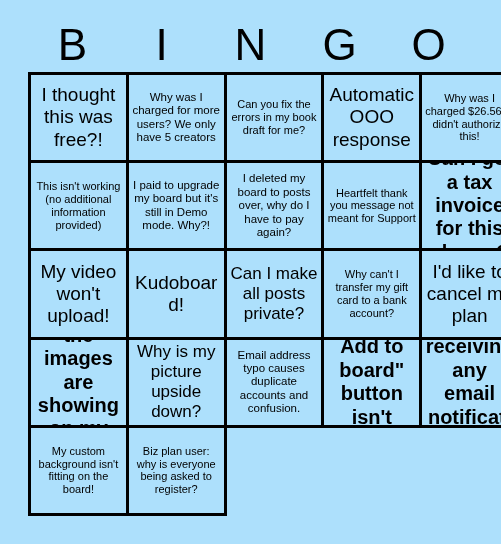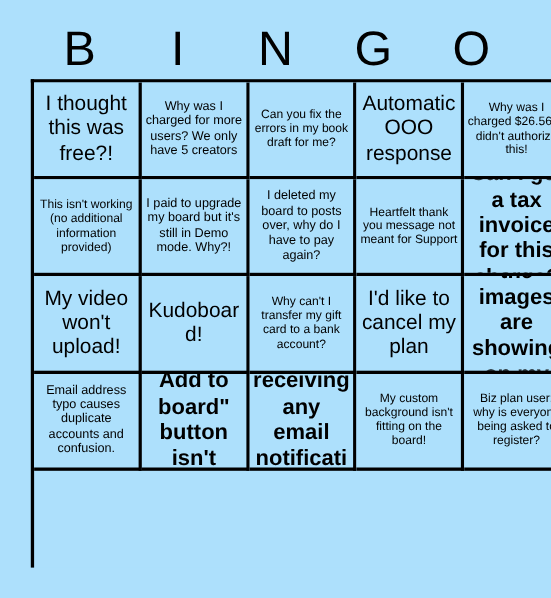--- a/index.html
+++ b/index.html
@@ -126,29 +126,35 @@
     <div class="cell fs-md">
         <span class="cell-text">Can I get a tax invoice for this charge?</span>
       </div>
 
     <div class="cell fs-xl">
         <span class="cell-text">My video won't upload!</span>
       </div>
     <div class="cell fs-xl">
         <span class="cell-text">Kudoboard!</span>
       </div>
+    <div class="cell fs-lg">
+        <span class="cell-text">Can I make all posts private?</span>
+      </div>
 
     <div class="cell fs-sm">
         <span class="cell-text">Why can't I transfer my gift card to a bank account?</span>
       </div>
     <div class="cell fs-xl">
         <span class="cell-text">I'd like to cancel my plan</span>
       </div>
     <div class="cell fs-md">
         <span class="cell-text">None of the images are showing on my board!</span>
+      </div>
+    <div class="cell fs-lg">
+        <span class="cell-text">Why is my picture upside down?</span>
       </div>
     <div class="cell fs-xs">
         <span class="cell-text">Email address typo causes duplicate accounts and confusion.</span>
       </div>
 
     <div class="cell fs-md">
         <span class="cell-text">The "+ Add to board" button isn't there!</span>
       </div>
     <div class="cell fs-md">
         <span class="cell-text">I'm not receiving any email notifications!</span>

